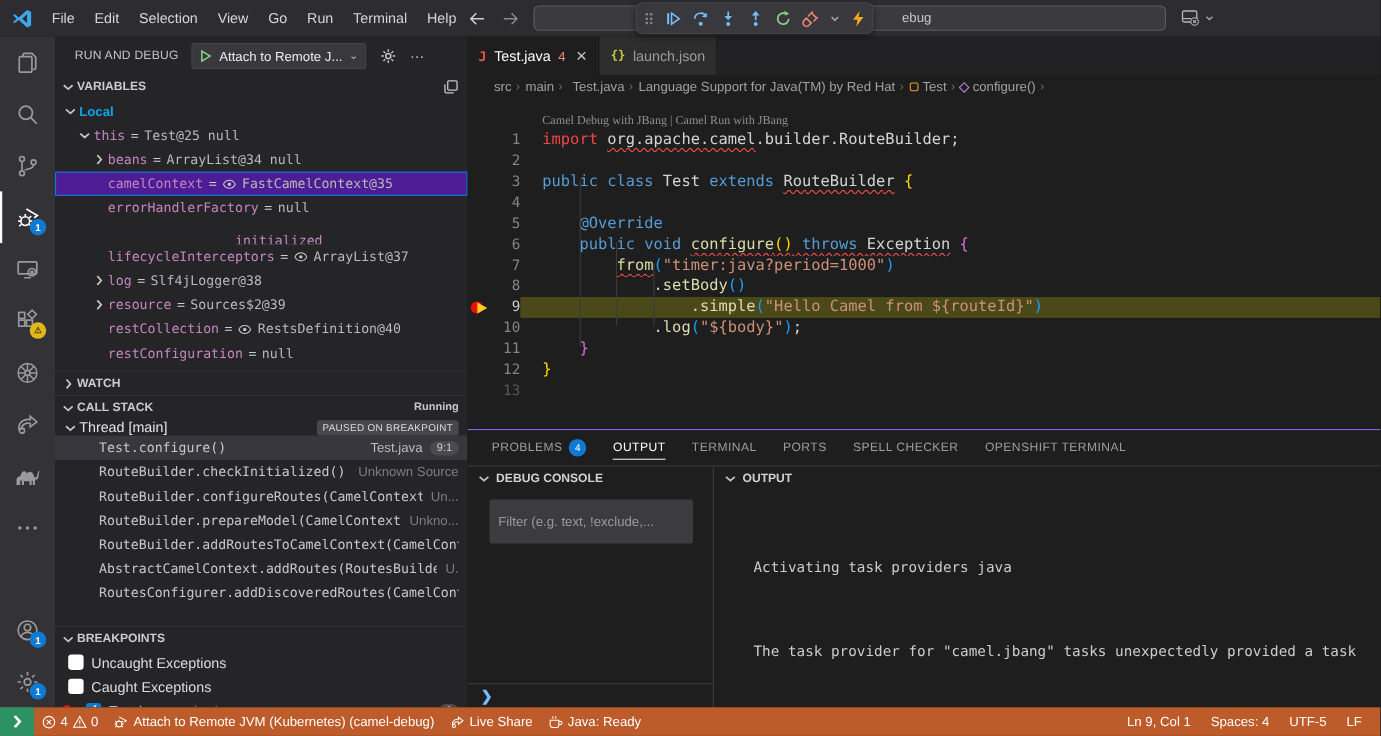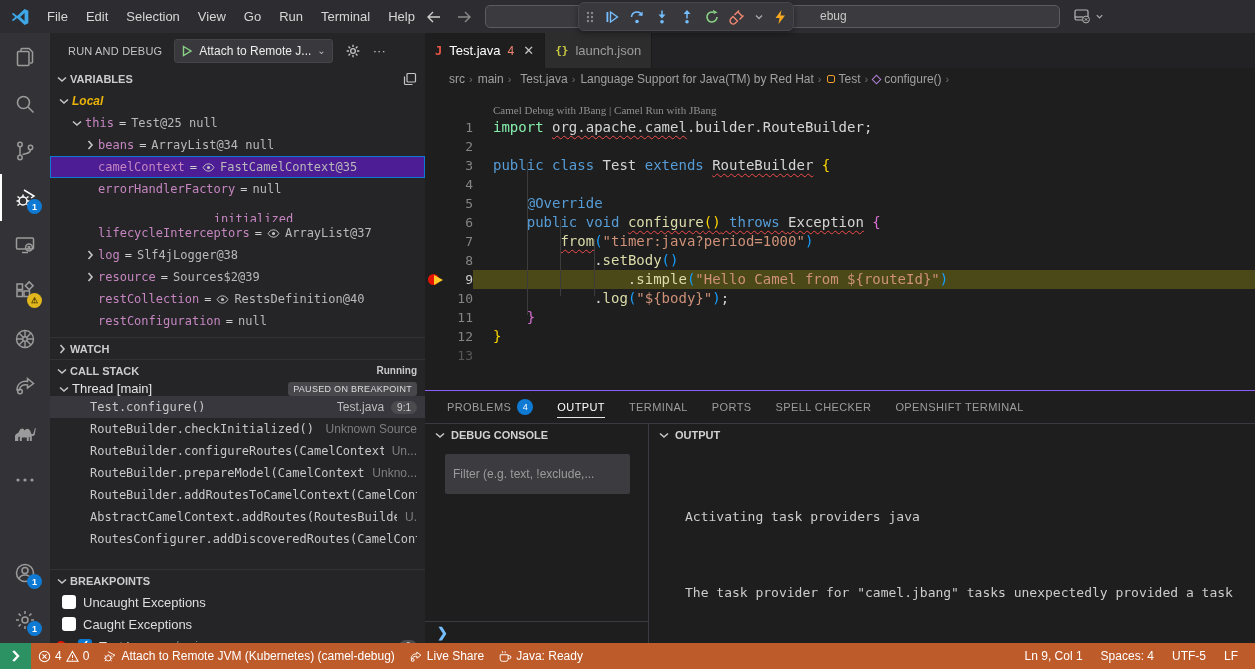--- a/index.html
+++ b/index.html
@@ -50,21 +50,21 @@
   .sect-status { font-weight:bold; font-size:10px; color:#c9c9c9; }
   .chev { flex:none; }
   .chev path { stroke:#c5c5c5; stroke-width:1.6; fill:none; }
   .chev.down { transform:rotate(90deg); }
 
   .tree { flex:none; font-family:"DejaVu Sans Mono", monospace; font-size:12px; }
   .var-row { height:22px; display:flex; align-items:center; white-space:nowrap; overflow:hidden; position:relative; }
   .var-row.selected { background:#4c1d95; outline:1px solid #0d7bd6; outline-offset:-1px; }
   .var-chev { width:16px; display:flex; justify-content:center; flex:none; }
   .var-name { color:#c586c0; }
-  .var-name.scope { color:#eab308; font-family:"Liberation Sans",sans-serif; font-weight:bold; font-size:12px;font-style:italic; }
+  .var-name.scope { color:#0ea5e9; font-family:"Liberation Sans",sans-serif; font-weight:bold; font-size:12px; }
   .var-eq { color:#cfcfcf; margin:0 5px; }
   .eye { margin-right:5px; display:inline-flex; }
   .var-val { color:#b9b9b9; }
 
   .thread-row { height:22px; display:flex; align-items:center; padding:0 8px 0 6px; color:#e4e4e4; font-size:13px; }
   .thread-row .flex { flex:1; }
   .paused-badge { background:#47474c; color:#dddddd; font-size:9px; padding:2px 5px; border-radius:3px; letter-spacing:.3px; }
   .frame-row { height:22px; display:flex; align-items:center; padding:0 8px 0 40px;
     font-family:"DejaVu Sans Mono", monospace; font-size:12px; white-space:nowrap; overflow:hidden; }
   .frame-row.selected { background:#37373d; }
@@ -109,21 +109,21 @@
   .bp-margin { width:22px; flex:none; position:relative; }
   .bp-ico-dot { position:absolute; left:3px; top:4px; width:11px; height:11px; background:#e51400; border-radius:50%; }
   .bp-ico-arrow { position:absolute; left:9px; top:4.5px; width:0; height:0;
     border-left:9px solid #ffca28; border-top:5px solid transparent; border-bottom:5px solid transparent; }
   .lnum { width:26px; flex:none; text-align:right; color:#858585; font-size:13px; }
   .lnum.dim { color:#58585a; }
   .lnum.cur { color:#cccccc; }
   .ltxt { flex:1; padding-left:20px; }
   .cline.hl .ltxt { background:#4b4917; }
   .guide { position:absolute; width:1px; background:#3c3c3c; }
-  .tk-kw{color:#569cd6} .tk-kw2{color:#86efac} .tk-fn{color:#dcdcaa} .tk-str{color:#ce9178}
+  .tk-kw{color:#569cd6} .tk-kw2{color:#ef4444} .tk-fn{color:#dcdcaa} .tk-str{color:#ce9178}
   .tk-pl{color:#d4d4d4} .tk-ann{color:#569cd6} .tk-b1{color:#ffd700} .tk-b2{color:#da70d6} .tk-b3{color:#179fff}
   .tk-err{ text-decoration:underline wavy #f14c4c 1px; text-underline-offset:3px; }
 
   
   .panel { height:253px; flex:none; border-top:1px solid #8b5cf6; display:flex; flex-direction:column; }
   .panel-tabs { height:32px; display:flex; align-items:center; padding-left:22px; gap:24px; flex:none; }
   .ptab { font-size:11px; letter-spacing:.4px; color:#9d9d9d; display:flex; align-items:center; gap:6px; }
   .ptab.active { color:#ffffff; }
   .ptab.active .ptab-label { border-bottom:1px solid #e7e7e7; padding-bottom:4px; margin-bottom:-5px; }
   .ptab-badge { background:#0e7ad3; color:#fff; min-width:16px; height:16px; border-radius:50%; font-size:9px;

